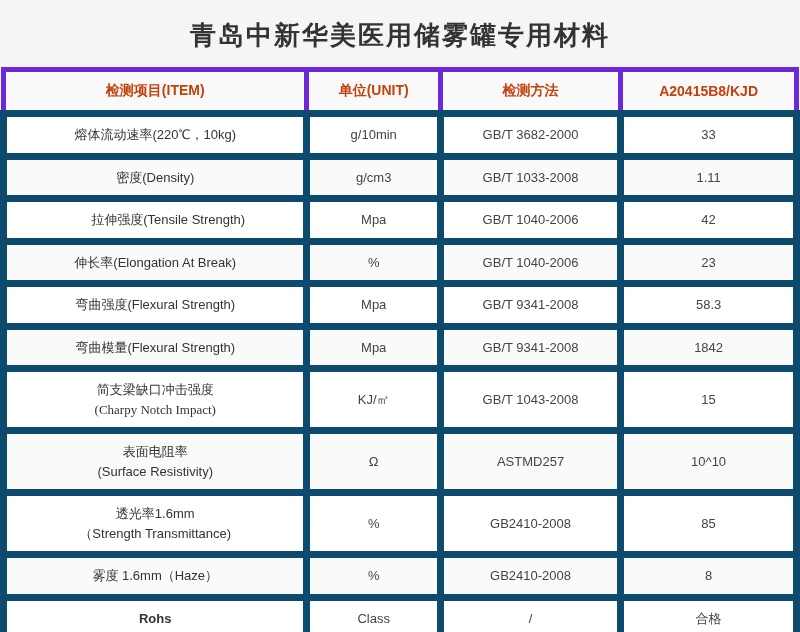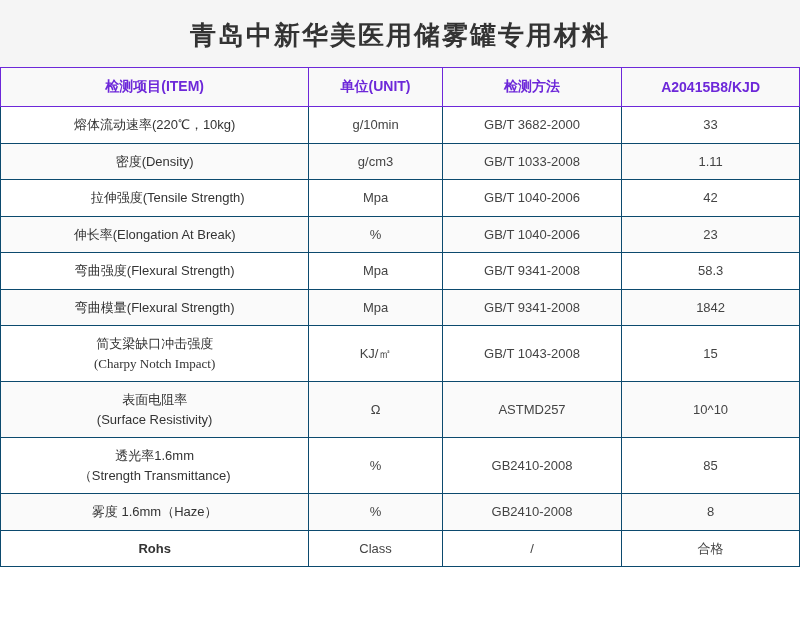--- a/index.html
+++ b/index.html
@@ -27,40 +27,40 @@
       letter-spacing: 2px;
     }
     table {
       width: 100%;
       border-collapse: collapse;
     }
     thead tr th {
       background: #f9f9f9;
       font-size: 14px;
       font-weight: bold;
-      color: #6d28d9;
+      color: #c2410c;
       padding: 10px 8px;
       text-align: center;
-      border: 1px solid #6d28d9;
+      border: 5px solid #6d28d9;
     }
     tbody tr {
       border-bottom: 1px solid #e0e0e0;
     }
     tbody tr:nth-child(odd) {
       background: #fff;
     }
     tbody tr:nth-child(even) {
       background: #fafafa;
     }
     tbody tr td {
       padding: 8px 10px;
       text-align: center;
       font-size: 13px;
       color: #444;
-      border: 1px solid #0c4a6e;
+      border: 7px solid #0c4a6e;
       line-height: 1.5;
     }
     tbody tr td:first-child {
       font-weight: 500;
       color: #333;
     }
     .last-row td:first-child {
       font-weight: bold;
     }
   </style>

